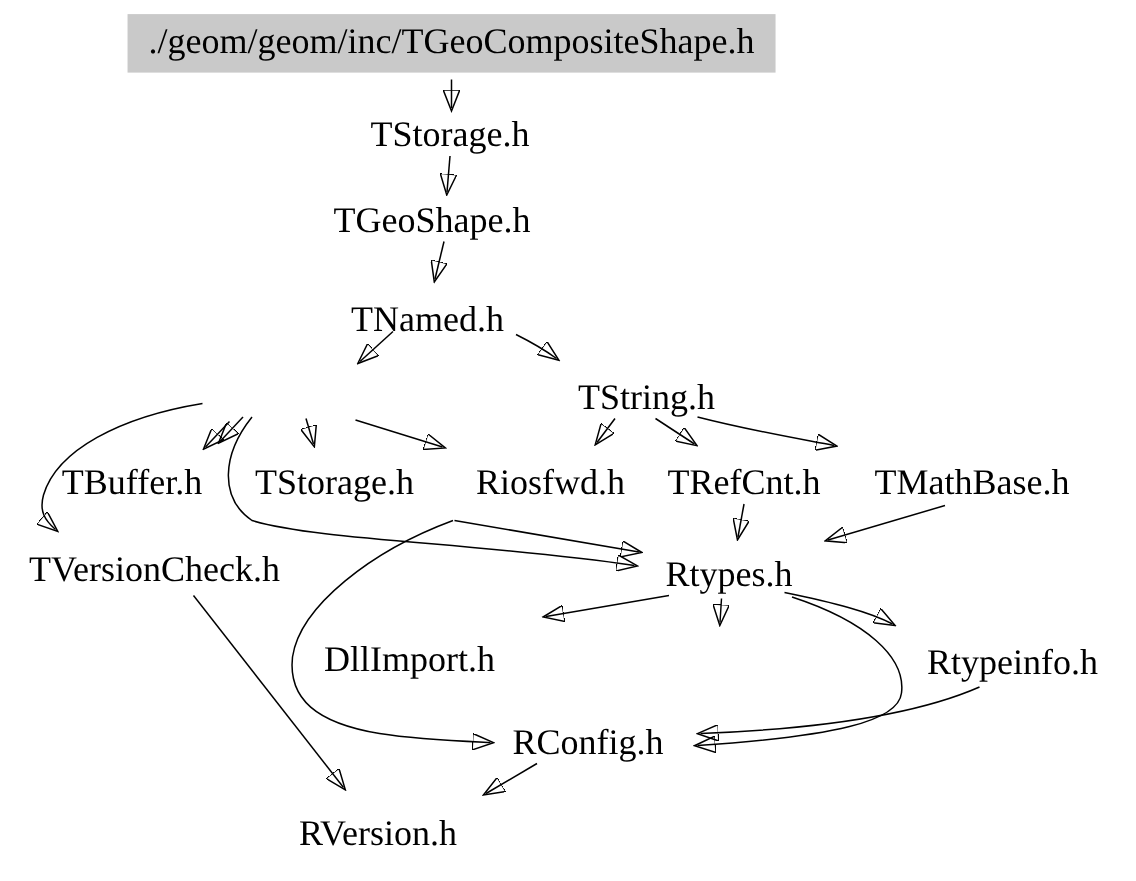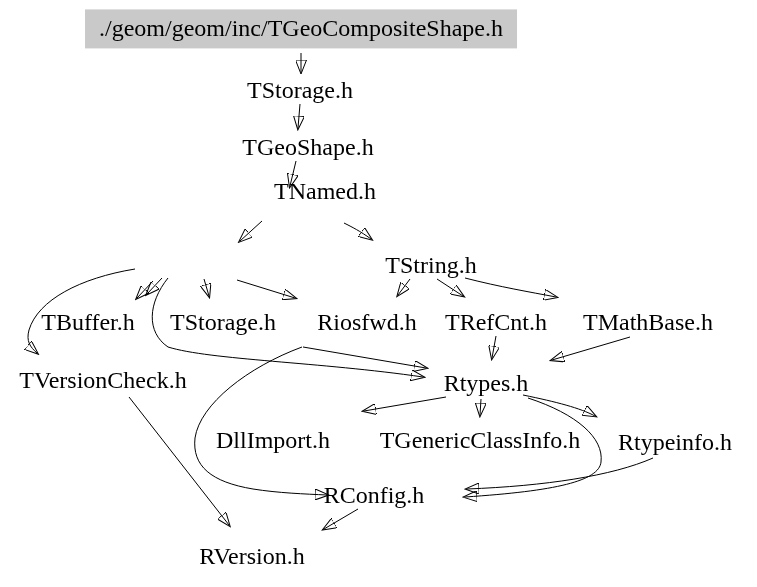--- a/index.html
+++ b/index.html
@@ -79,44 +79,43 @@
     <path d="M653,458 C612,476 545,486 467,489" marker-end="url(#ah)"></path>
 
     <path d="M129,397 L229,525" marker-end="url(#ah)"></path>
     <path d="M358,509 L324,529" marker-end="url(#ah)"></path>
   </svg>
 
   <div class="node root" style="left:301px; top:29px;">./geom/geom/inc/TGeoCompositeShape.h</div>
 
   <div class="node" style="left:300px; top:91px;">TStorage.h</div>
 
-  <div class="node" style="left:308px; top:148px;">TGeoShape.h</div>
+  <div class="node" style="left:288px; top:148px;">TGeoShape.h</div>
 
-  <div class="node" style="left:285px; top:192px;margin-left:40px;">TNamed.h</div>
+  <div class="node" style="left:285px; top:214px;">TNamed.h</div>
 
 
   <div class="node" style="left:431px; top:266px;">TString.h</div>
 
   <div class="node" style="left:88px; top:323px;text-align:right;">TBuffer.h</div>
 
   <div class="node" style="left:223px; top:323px;">TStorage.h</div>
 
   <div class="node" style="left:367px; top:323px;">Riosfwd.h</div>
 
   <div class="node" style="left:496px; top:323px;">TRefCnt.h</div>
 
   <div class="node" style="left:648px; top:323px;">TMathBase.h</div>
 
   <div class="node" style="left:103px; top:381px;">TVersionCheck.h</div>
 
   <div class="node" style="left:486px; top:384px;">Rtypes.h</div>
 
   <div class="node" style="left:273px; top:441px;">DllImport.h</div>
 
-  <div class="node" style="left:480px; top:441px;">TGenericClassInfo.h</div>
 
   <div class="node" style="left:675px; top:443px;">Rtypeinfo.h</div>
 
-  <div class="node" style="left:374px; top:496px;">RConfig.h</div>
+  <div class="node" style="left:392px; top:496px;">RConfig.h</div>
 
   <div class="node" style="left:252px; top:557px;">RVersion.h</div>
 
 </div>
 
 </body></html>

